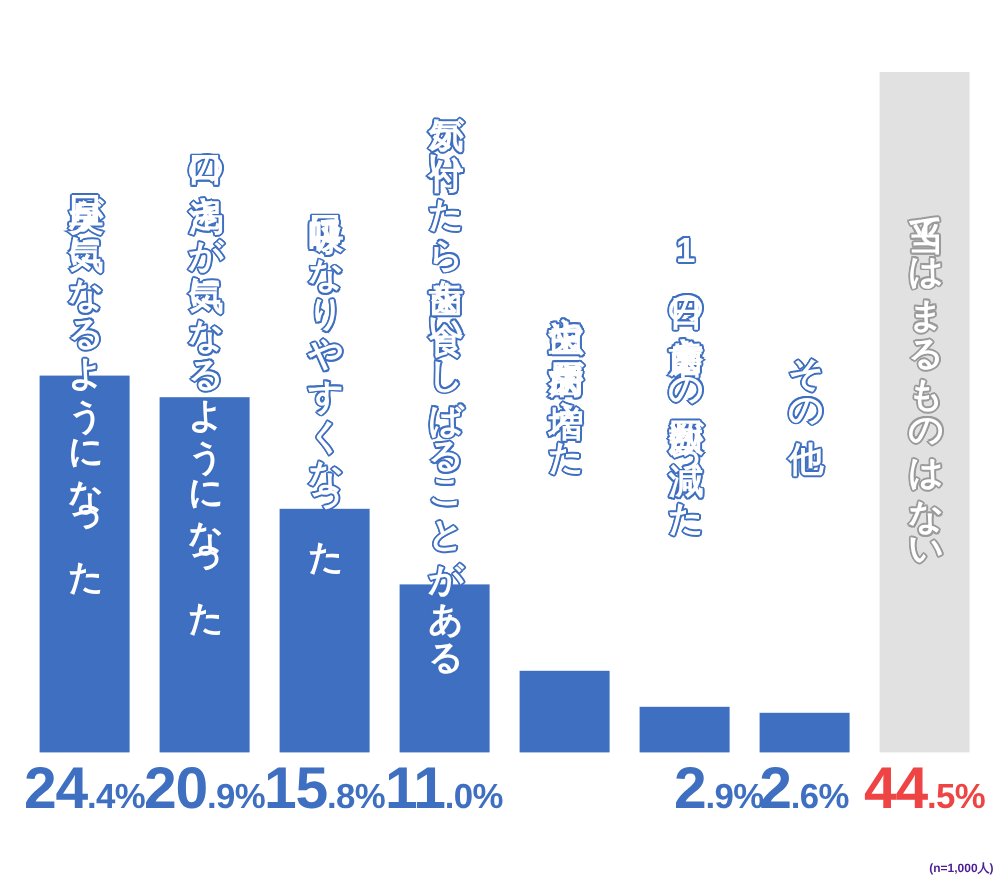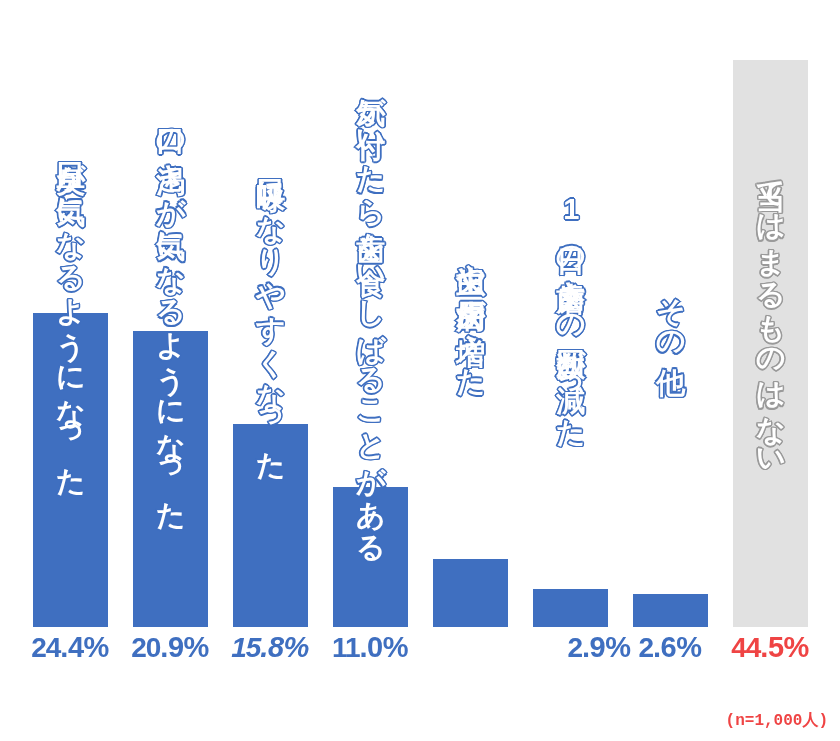--- a/index.html
+++ b/index.html
@@ -89,40 +89,39 @@
   .value-label {
     position: absolute;
     top: 633px;
     width: 100px;
     text-align: center;
     font-weight: bold;
     white-space: nowrap;
     line-height: 1;
   }
   .value-label .int {
-    font-size: 28px;
+    font-size: 49px;
     letter-spacing: -1px;
   }
   .value-label .dec {
     font-size: 29px;
     letter-spacing: -0.5px;
   }
   .value-label.blue { color: #3F6FC0; }
   .value-label.gray { color: #ef4444; }
 
   
   .footnote {
     position: absolute;
     right: 12px;
     bottom: 10px;
-    font-size: 16px;
+    font-size: 10px;
     font-weight: bold;
-    color: #ef4444;
+    color: #4c1d95;
     letter-spacing: 0;
-    font-family: Liberation Mono, monospace;
   }
 </style>
 </head>
 <body>
 
 <div id="chart-root">
 
   <div class="plot-area">
 
     <div class="bar blue" style="left:33px; height:314px;"></div>
@@ -167,21 +166,21 @@
     </div>
 
   </div>
 
   <div class="value-label blue" style="left:20px;">
     <span class="int">24</span><span class="dec">.4%</span>
   </div>
   <div class="value-label blue" style="left:120px;">
     <span class="int">20</span><span class="dec">.9%</span>
   </div>
-  <div class="value-label blue" style="left:220px;font-style:italic;">
+  <div class="value-label blue" style="left:220px;">
     <span class="int">15</span><span class="dec">.8%</span>
   </div>
   <div class="value-label blue" style="left:320px;text-align:center;">
     <span class="int">11</span><span class="dec">.0%</span>
   </div>
   <div class="value-label blue" style="left:549px;">
     <span class="int">2</span><span class="dec">.9%</span>
   </div>
   <div class="value-label blue" style="left:620px;">
     <span class="int">2</span><span class="dec">.6%</span>

